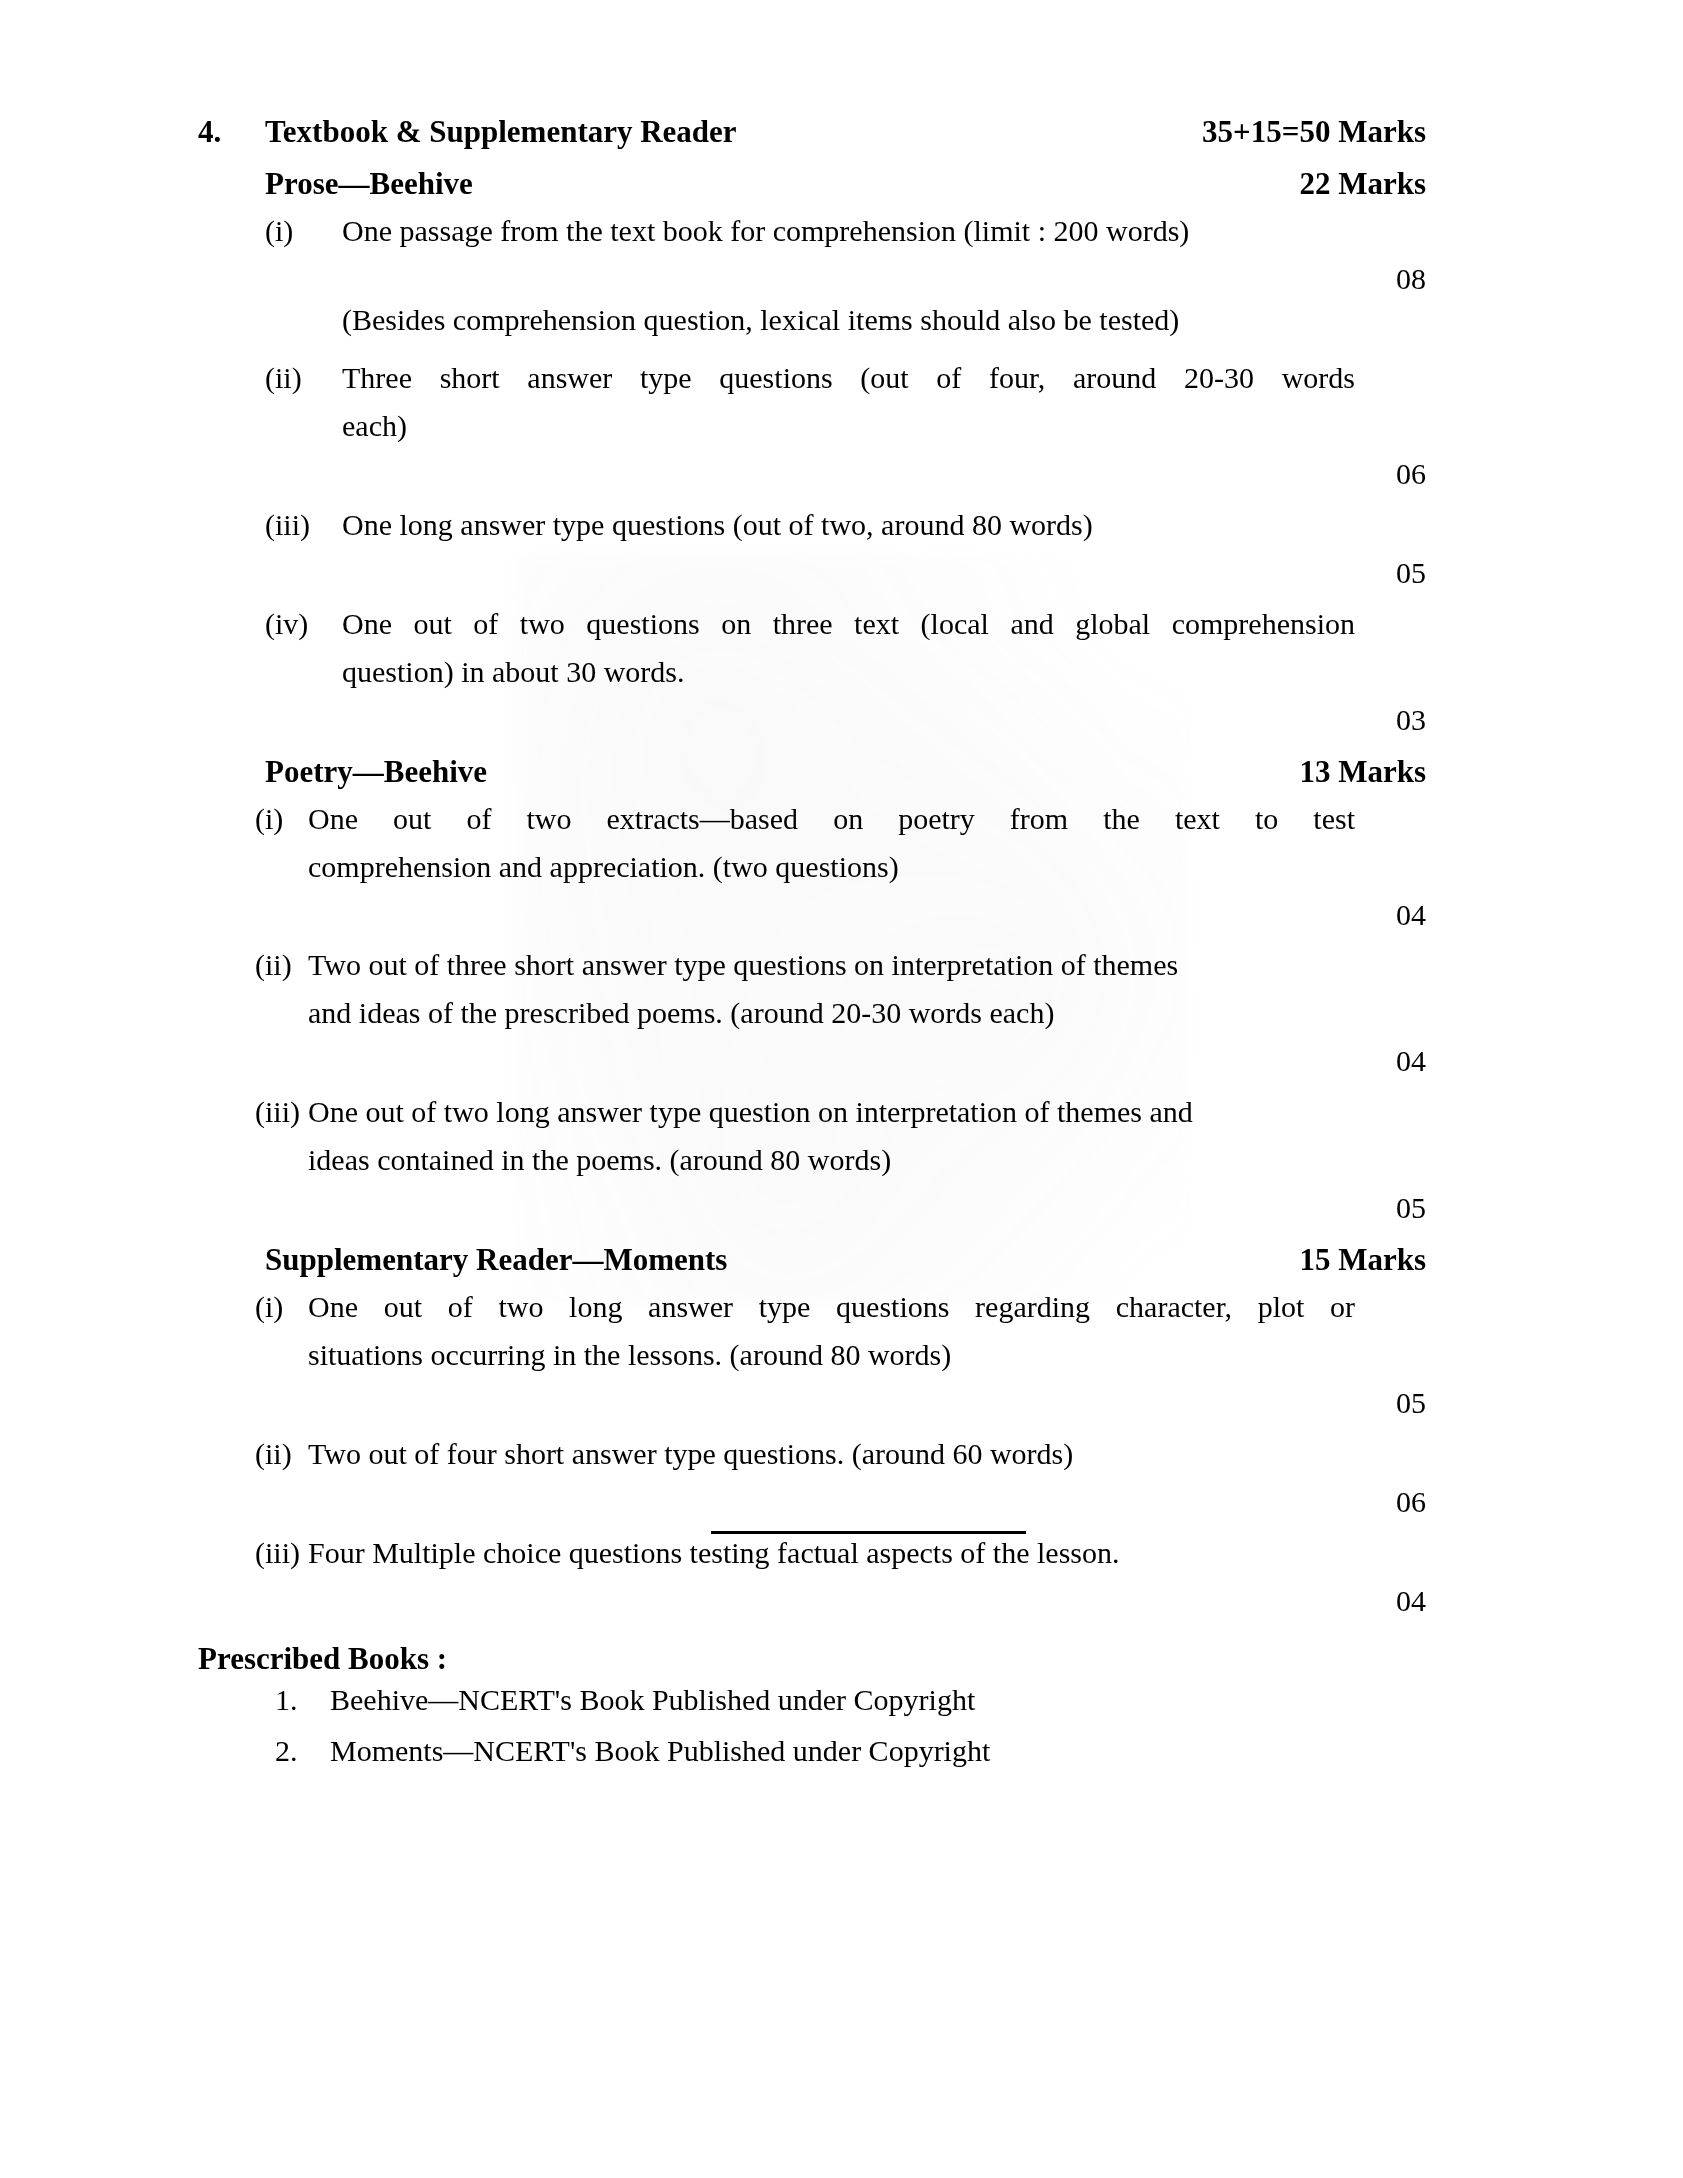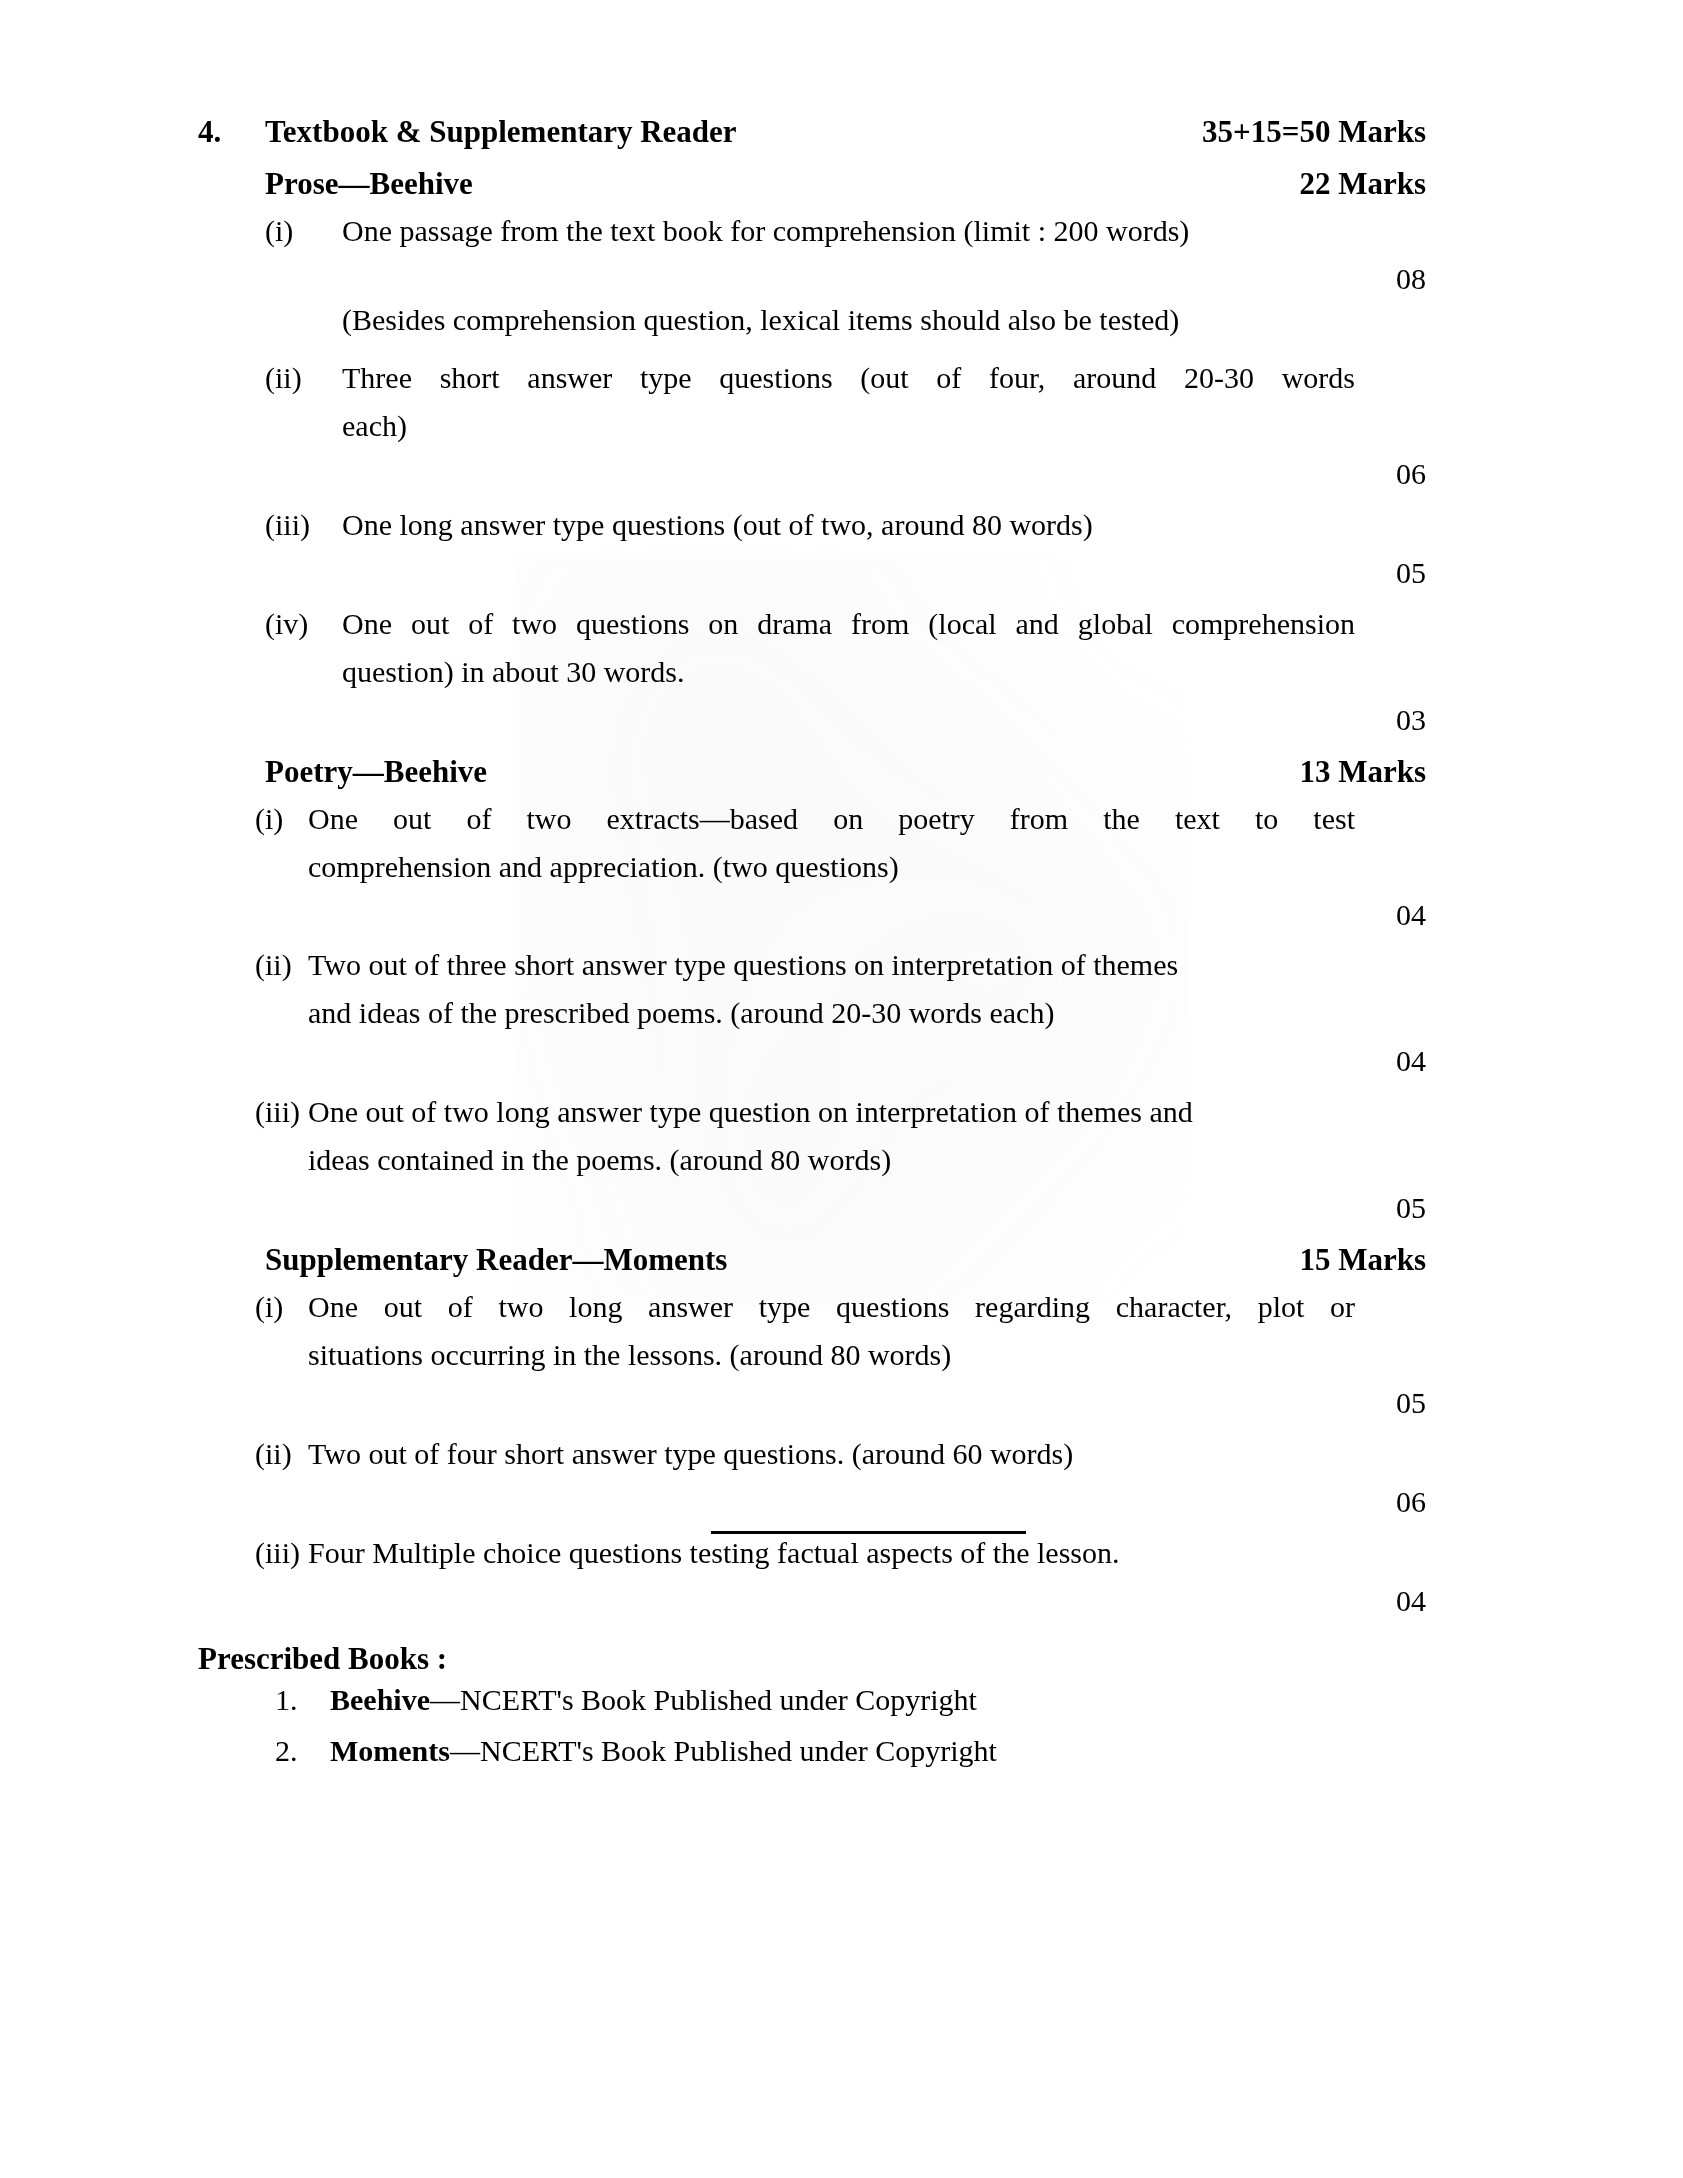--- a/index.html
+++ b/index.html
@@ -109,21 +109,21 @@
   .book {
     display: flex;
     align-items: baseline;
     font-size: 30px;
     line-height: 1.36;
     padding-left: 77px;
     margin-bottom: 10px;
   }
   .book .bnum { flex: 0 0 55px; }
   .book .btext { flex: 1 1 auto; }
-  .book b { font-weight: bold; }
+  .book b { font-weight: normal; }
 
   .rule {
     position: absolute;
     left: 711px;
     top: 1531px;
     width: 315px;
     height: 3px;
     background: #000000;
   }
 </style>
@@ -182,21 +182,21 @@
           <span class="ltext">One long answer type questions (out of two, around 80 words)</span>
           <span class="lmarks">05</span>
         </div>
       </div>
     </div>
 
     <div class="item indent-wide">
       <span class="marker">(iv)</span>
       <div class="text">
         <div class="line">
-          <span class="ltext justify">One out of two questions on drama from (local and global comprehension</span>
+          <span class="ltext justify">One out of two questions on three text (local and global comprehension</span>
           <span class="lmarks"></span>
         </div>
         <div class="line">
           <span class="ltext">question) in about 30 words.</span>
           <span class="lmarks">03</span>
         </div>
       </div>
     </div>
 
     <div class="sub-head">

